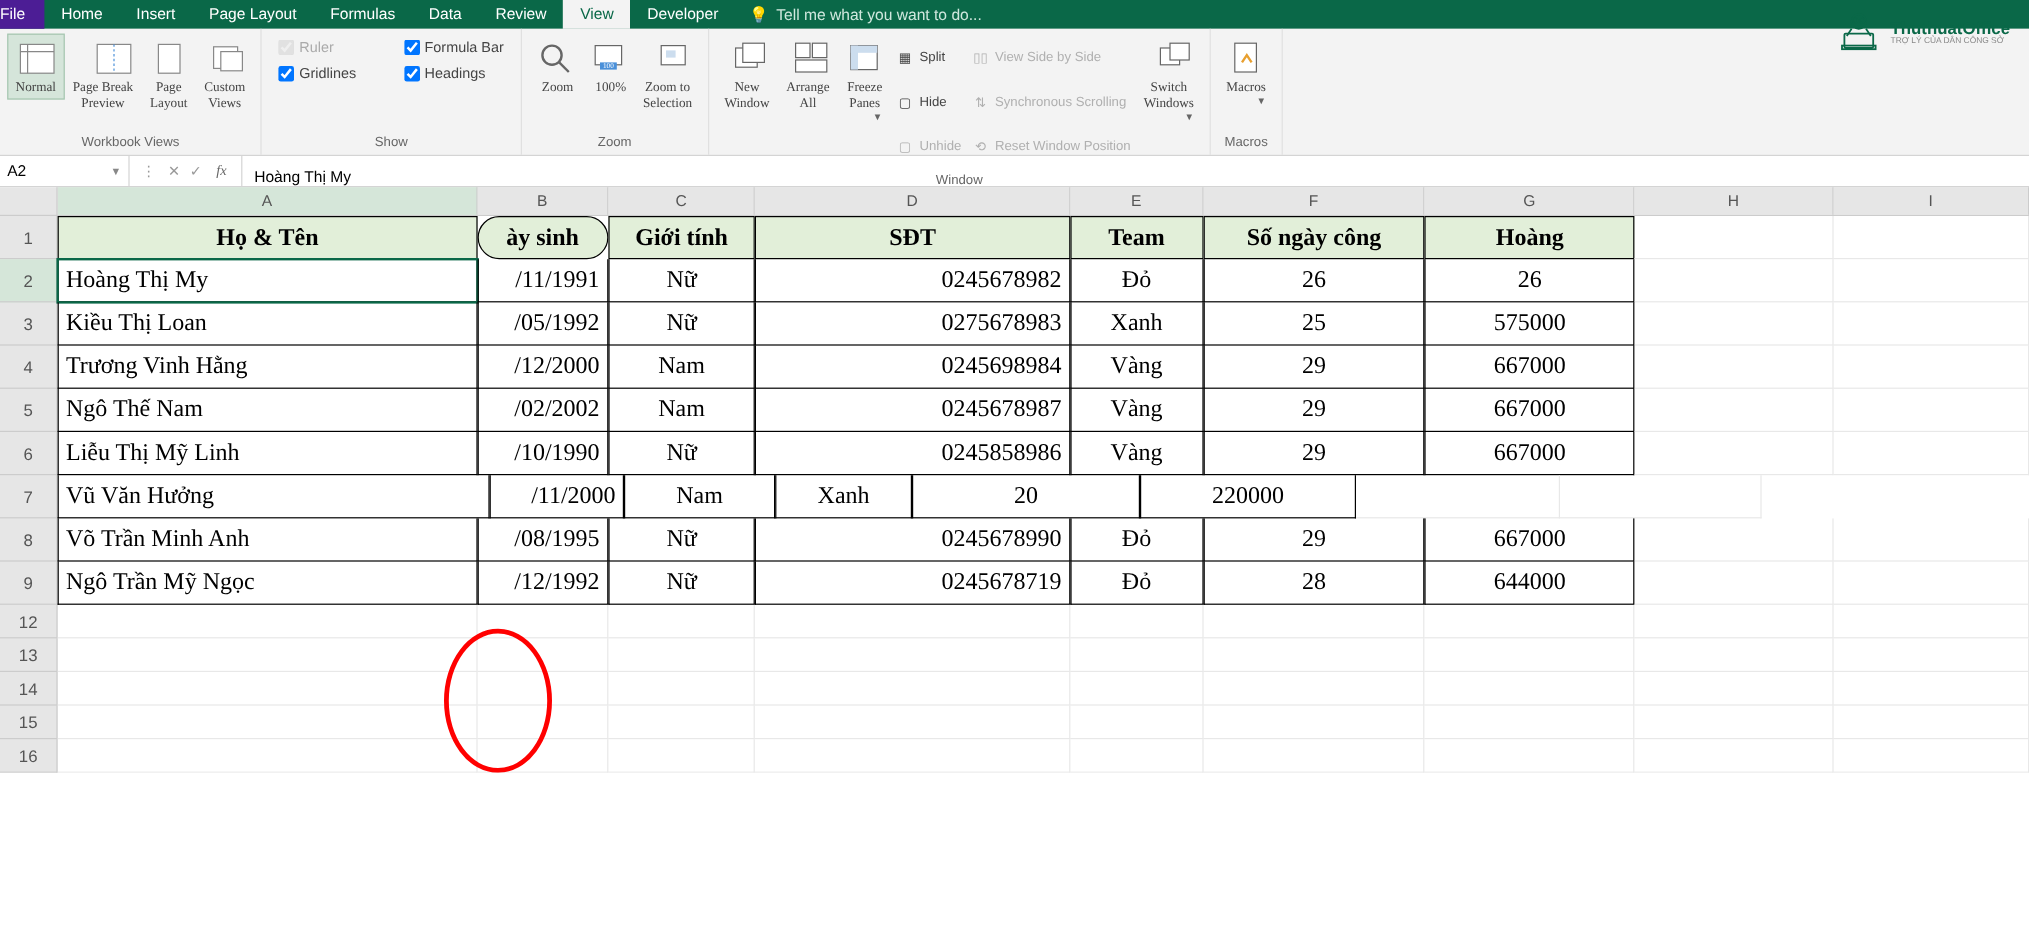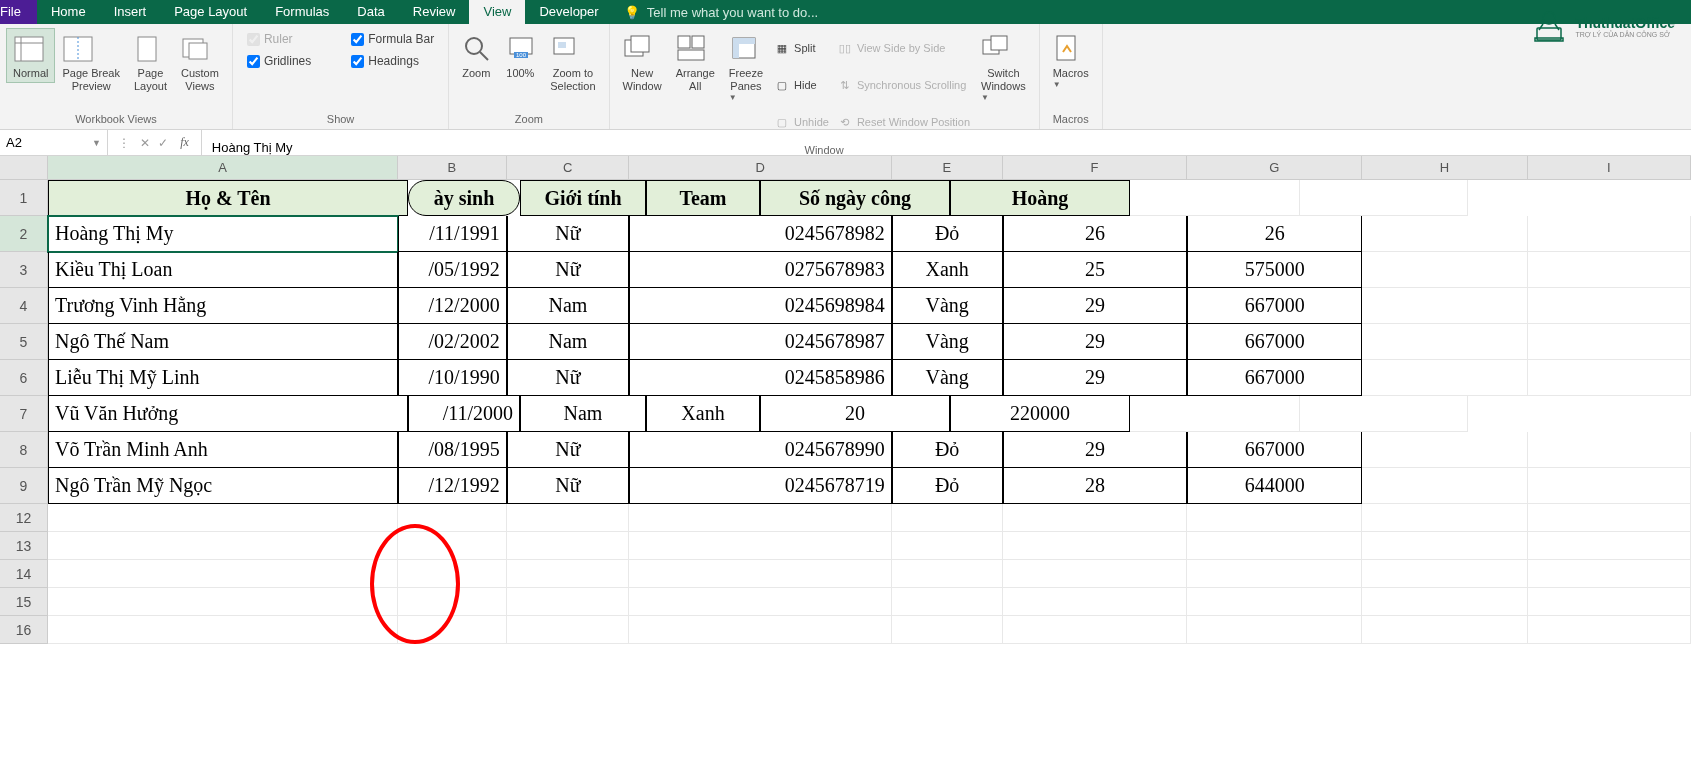--- a/index.html
+++ b/index.html
@@ -16,21 +16,21 @@
 
 .logo { position: absolute; right: 16px; top: 8px; display: flex; align-items: center; color: #0a6848; font-weight: bold; font-size: 14px; }
 .logo svg { margin-right: 6px; }
 .logo .sub { font-size: 7px; font-weight: normal; color: #888; display: block; }
 
 
 .ribbon-body { background: #f3f3f3; border-bottom: 1px solid #d4d4d4; display: flex; height: 106px; }
 .group { display: flex; flex-direction: column; justify-content: space-between; border-right: 1px solid #e0e0e0; padding: 4px 6px 2px 6px; position: relative; }
 .group-label { text-align: center; font-size: 11px; color: #666; padding: 2px 0; }
 .group-body { display: flex; align-items: flex-start; flex: 1; }
-.big-btn { display: flex; flex-direction: column; align-items: flex-start; padding: 2px 6px; font-size: 11px; color: #444; text-align: center; cursor: pointer; border: 1px solid transparent; }
+.big-btn { display: flex; flex-direction: column; align-items: flex-end; padding: 2px 6px; font-size: 11px; color: #444; text-align: center; cursor: pointer; border: 1px solid transparent; font-family: Liberation Serif, serif; }
 .big-btn.selected { background: #d5e5da; border: 1px solid #a5c5b0; }
 .big-btn .icon { height: 36px; display: flex; align-items: center; justify-content: center; }
 .big-btn .lbl { line-height: 13px; }
 .checks { display: flex; flex-direction: column; gap: 8px; padding: 4px 8px; font-size: 12px; color: #444; }
 .checks label { display: flex; align-items: center; gap: 4px; }
 .check-col { display: flex; gap: 24px; }
 .small-rows { display: flex; flex-direction: column; gap: 1px; padding: 2px 4px; font-size: 11px; color: #444; }
 .small-rows .row { display: flex; align-items: center; gap: 4px; padding: 1px 0; cursor: pointer;}
 .small-rows .row.disabled { color: #b0b0b0; cursor: default;}
 .small-rows .icon { width: 16px; height: 16px; display: inline-flex; align-items: center; justify-content: center;}
@@ -351,20 +351,21 @@
       <div class="row-h small">13</div>
       <div class="row-h small">14</div>
       <div class="row-h small">15</div>
       <div class="row-h small">16</div>
     </div>
   <div class="cells" id="cells">
       <div class="row">
         <div class="cell hdr" style="width: 360px;">Họ &amp; Tên</div>
         <div class="cell hdr" style="width: 112px; border-radius: 18px;">ày sinh</div>
         <div class="cell hdr" style="width: 126px;">Giới tính</div>
+        <div class="cell hdr" style="width: 270px;">SĐT</div>
         <div class="cell hdr" style="width: 114px;">Team</div>
         <div class="cell hdr" style="width: 190px;">Số ngày công</div>
         <div class="cell hdr" style="width: 180px;">Hoàng</div>
         <div class="cell empty-grid" style="width: 170px;"></div>
         <div class="cell empty-grid" style="width: 168px;"></div>
       </div>
       <div class="row">
         <div class="cell data first-col active-cell" style="width: 360px;">Hoàng Thị My</div>
         <div class="cell data right" style="width: 112px;">/11/1991</div>
         <div class="cell data center" style="width: 126px;">Nữ</div>

